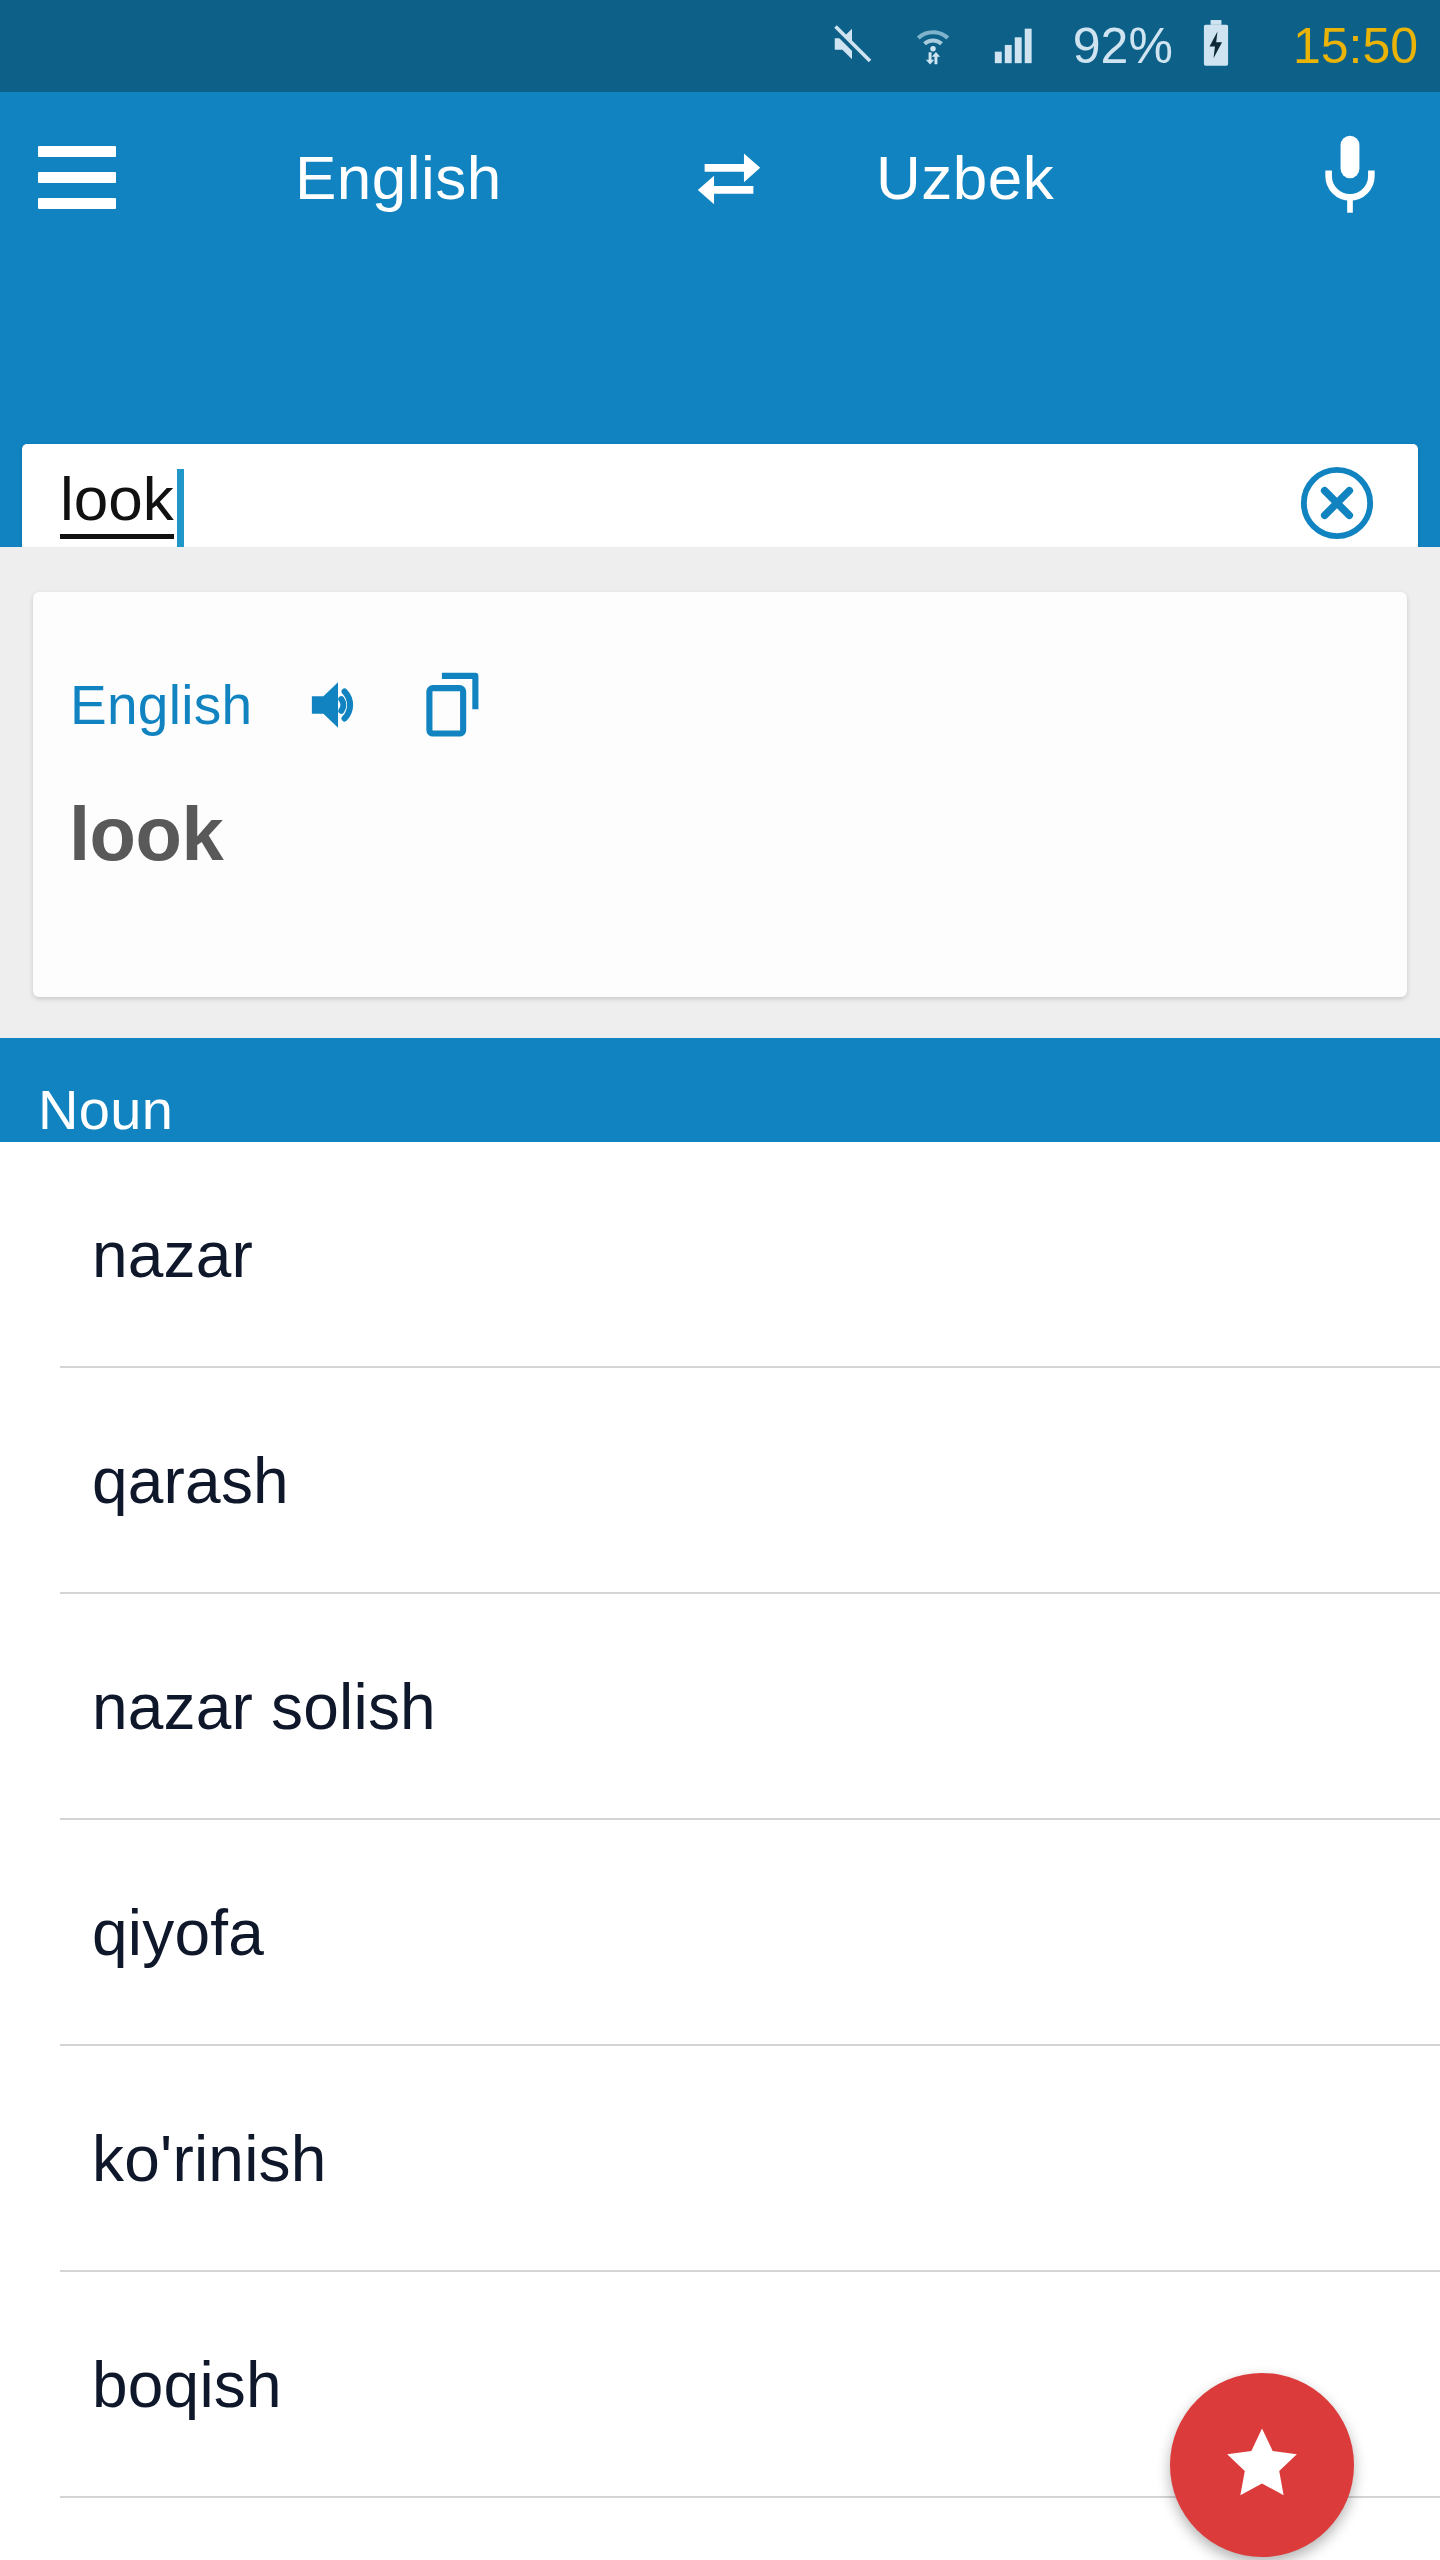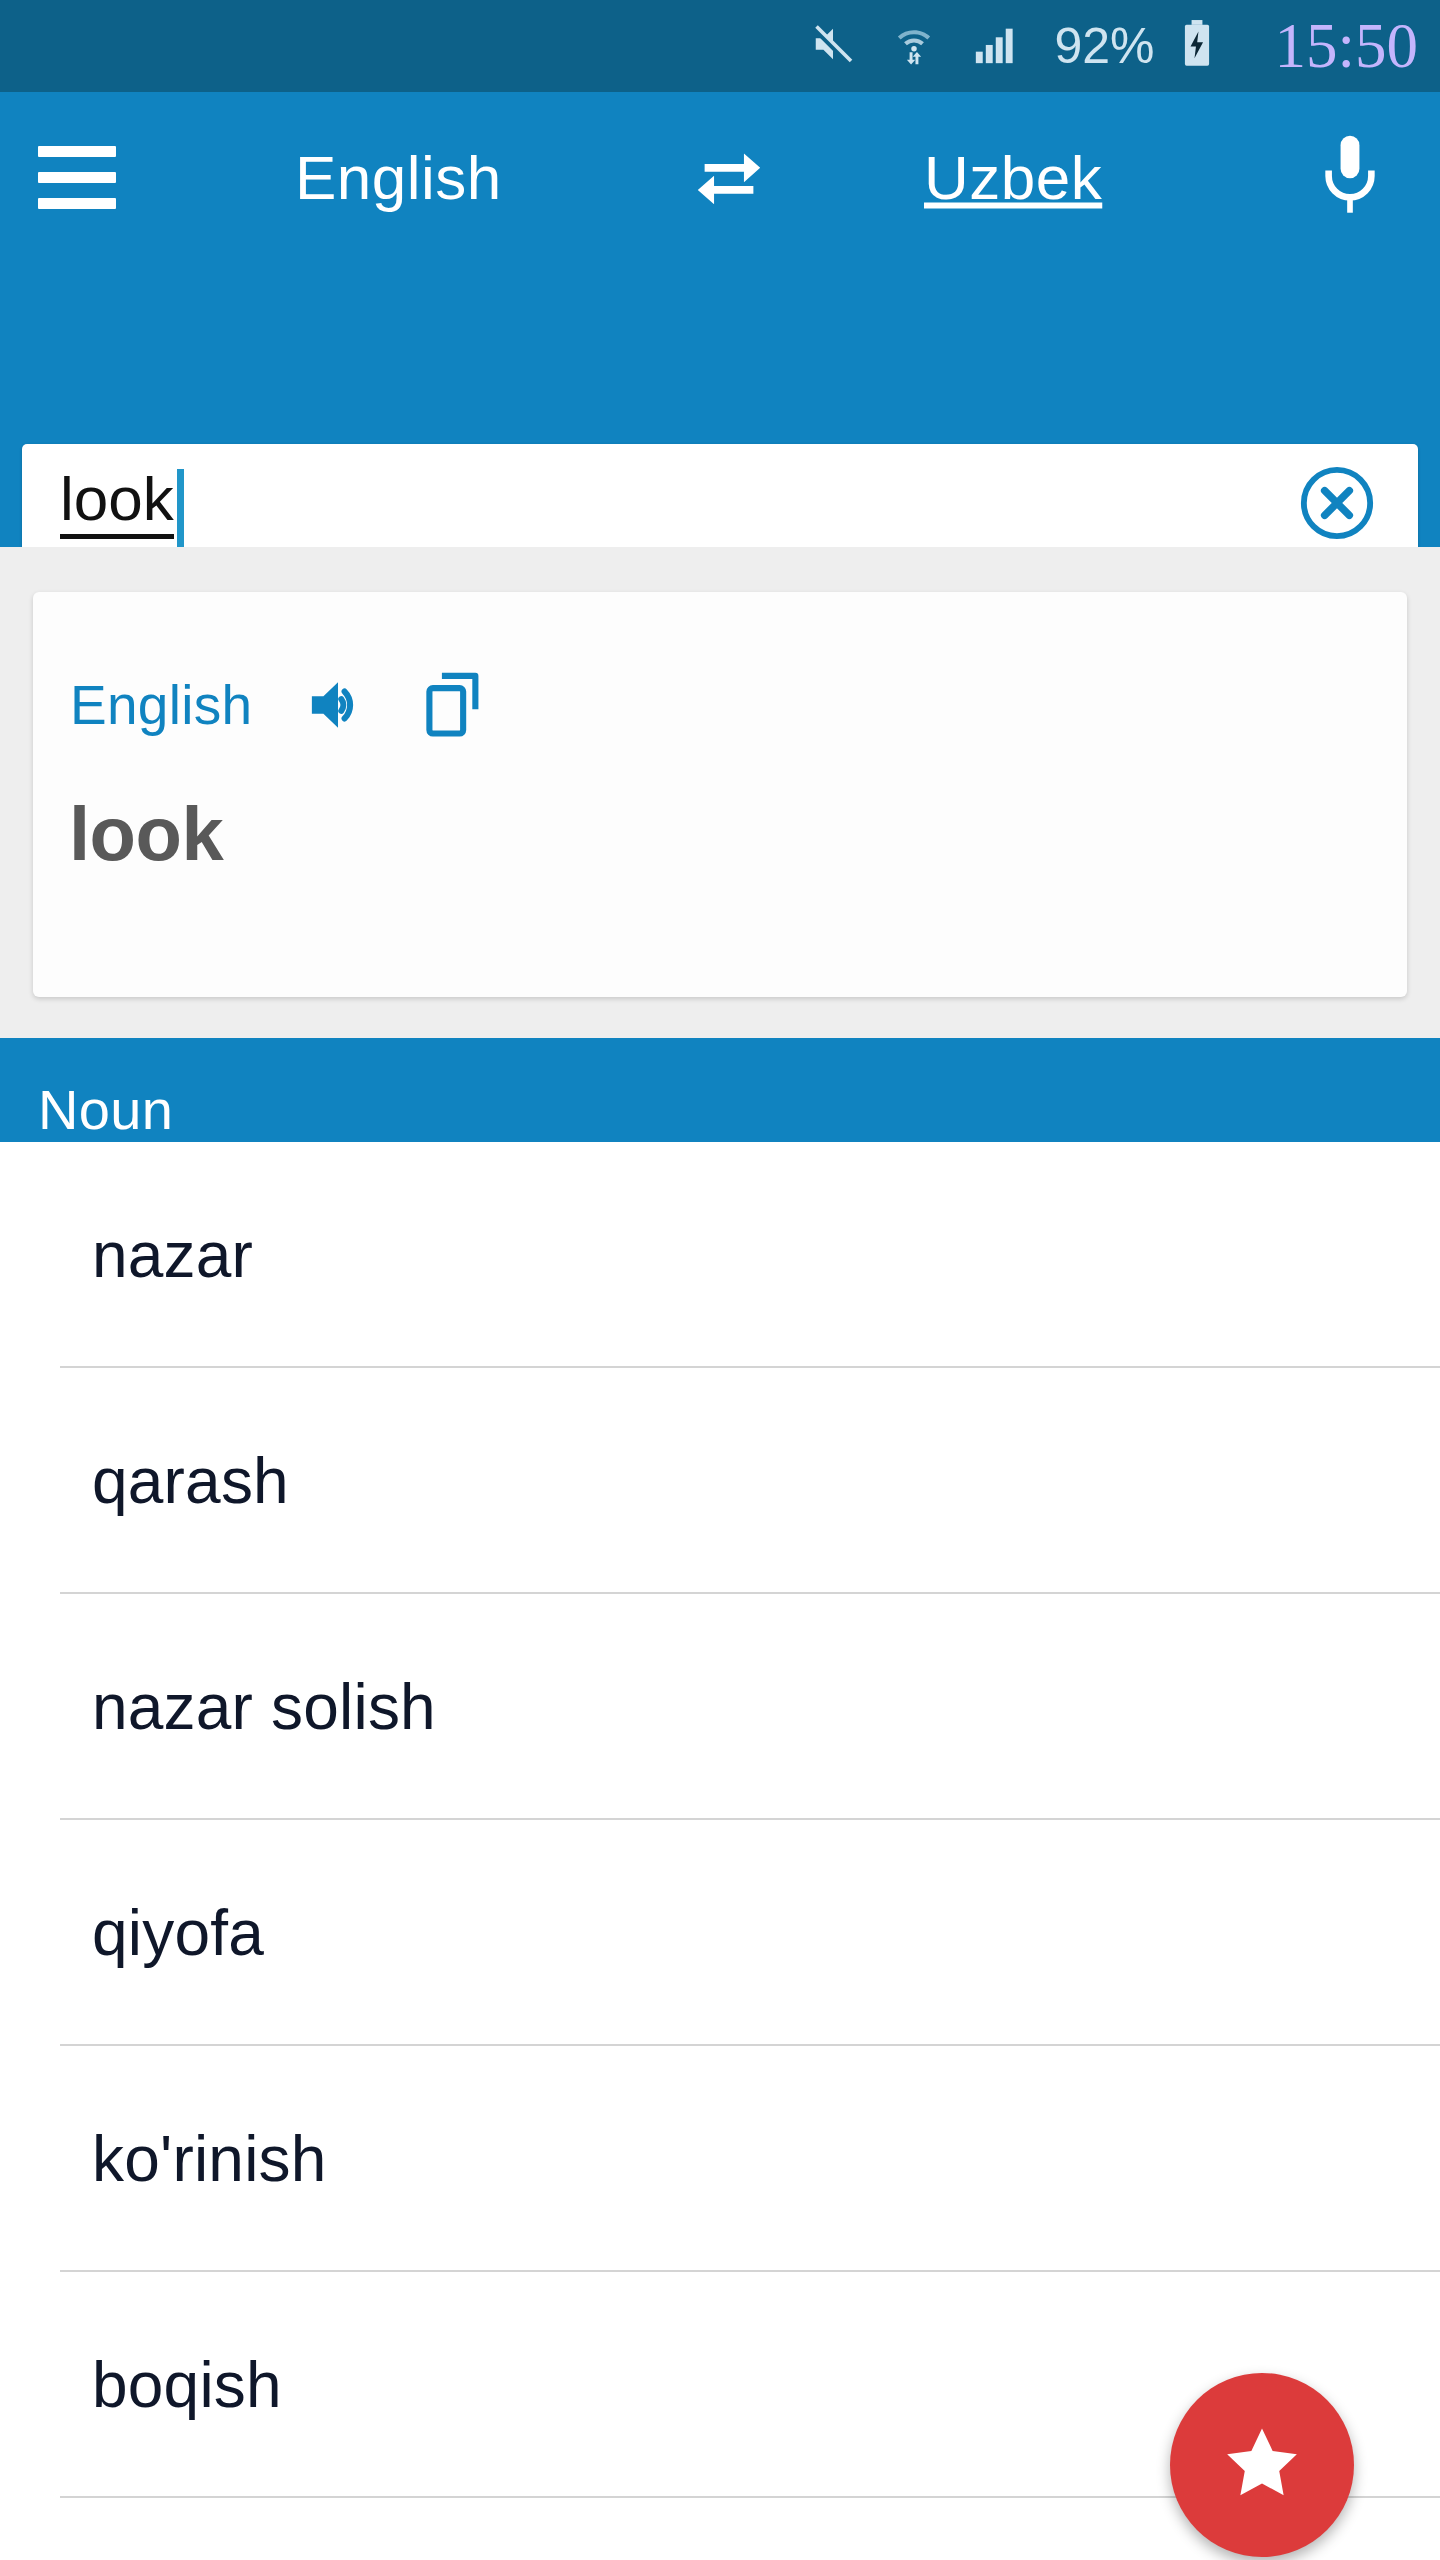--- a/index.html
+++ b/index.html
@@ -16,42 +16,42 @@
     position:absolute; left:0; top:0; width:1440px; height:92px;
     background:#0d6189;
     display:flex; align-items:center; justify-content:flex-end;
     padding-right:22px;
   }
   .sb-icons{ display:flex; align-items:center; gap:36px; }
   .sb-text{
     color:#cfe4f0; font-size:50px; letter-spacing:0px;
     font-family:"Liberation Sans", sans-serif;
   }
-  .sb-time{ color:#c4b5fd; font-size:63px; margin-left:24px;font-family:Liberation Serif, serif; }
+  .sb-time{ color:#eab308; font-size:50px; margin-left:24px; }
 
   
   .appbar{
     position:absolute; left:0; top:92px; width:1440px; height:455px;
     background:#1083c0;
   }
   .appbar-top{
     position:absolute; left:0; top:0; width:1440px; height:170px;
     display:flex; align-items:center;
   }
   .hamburger{
     width:120px; margin-left:38px; display:flex; flex-direction:column;
     gap:15px; cursor:pointer;
   }
   .hamburger span{ display:block; width:78px; height:11px; background:#ffffff; border-radius:1px;}
   .lang{
     color:#ffffff; font-size:62px; font-weight:400;
     letter-spacing:0.5px; cursor:pointer; white-space:nowrap;
   }
   .lang-left{ position:absolute; left:295px; top:50%; transform:translateY(-50%); }
-  .lang-right{ position:absolute; left:924px; top:50%; transform:translateY(-50%);text-decoration:underline; }
+  .lang-right{ position:absolute; left:876px; top:50%; transform:translateY(-50%); }
   .swap{ position:absolute; left:690px; top:50%; transform:translateY(-50%); cursor:pointer; }
   .mic{ position:absolute; right:52px; top:50%; transform:translateY(-50%); cursor:pointer; }
 
   
   .searchbox{
     position:absolute; left:22px; top:352px; width:1396px; height:118px;
     background:#ffffff; border-radius:5px;
     box-shadow:0 1px 3px rgba(0,0,0,0.22);
     display:flex; align-items:center;
   }

